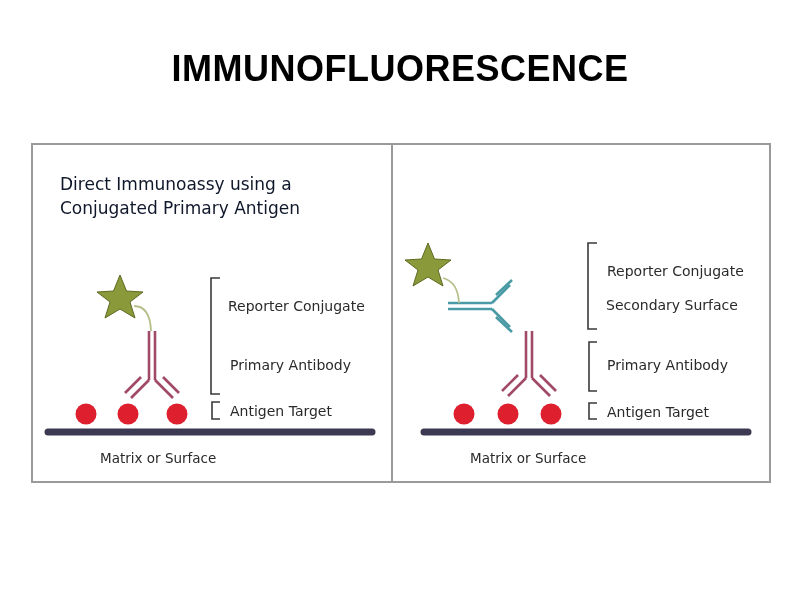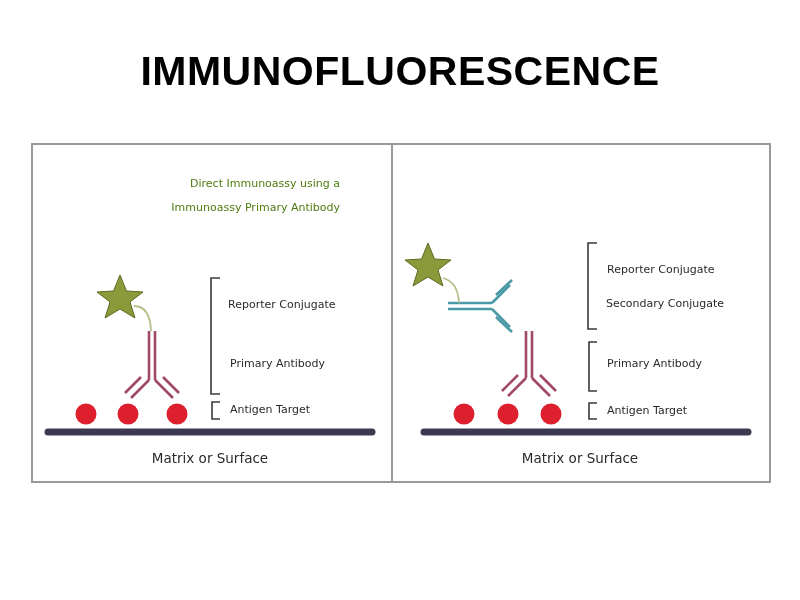--- a/index.html
+++ b/index.html
@@ -4,65 +4,65 @@
   <style>
     html, body { margin: 0; padding: 0; }
     body {
       width: 800px; height: 600px; background: #ffffff;
       position: relative; overflow: hidden;
       font-family: "DejaVu Sans", sans-serif;
     }
     .slide-title {
       position: absolute; left: 0; top: 48px; width: 800px;
       text-align: center; font-family: "Liberation Sans", sans-serif;
-      font-weight: bold; font-size: 41px; letter-spacing: 0.5px; color: #000000;
+      font-weight: bold; font-size: 36px; letter-spacing: 0.5px; color: #000000;
     }
     .figure-frame {
       position: absolute; left: 31px; top: 143px; width: 736px; height: 336px;
       border: 2px solid #9a9a9a; background: #ffffff;
     }
     .divider {
       position: absolute; left: 358px; top: 0; width: 2px; height: 336px; background: #9a9a9a;
     }
     .panel-title {
-      position: absolute; text-align: right; color: #4d7c0f;
-      font-family: "DejaVu Sans", sans-serif; font-size: 11px; line-height: 24px;
+      position: absolute; text-align: left; color: #0f172a;
+      font-family: "DejaVu Sans", sans-serif; font-size: 17px; line-height: 24px;
     }
     .label {
-      position: absolute; color: #2a2a2a; font-size: 11px; white-space: nowrap;
+      position: absolute; color: #2a2a2a; font-size: 14px; white-space: nowrap;
       font-family: "DejaVu Sans", sans-serif;
     }
     .surface-label {
-      position: absolute; color: #2a2a2a; font-size: 13.5px; text-align: center;
+      position: absolute; color: #2a2a2a; font-size: 13.5px; 
       font-family: "DejaVu Sans", sans-serif;
     }
     svg.art { position: absolute; left: 0; top: 0; width: 800px; height: 600px; pointer-events: none; }
   </style>
 </head>
 <body>
 
 <div class="slide-title">IMMUNOFLUORESCENCE</div>
 
 <div class="figure-frame">
   <div class="divider"></div>
 </div>
 
 <div class="panel-title" style="left:60px; top:172px; width:280px;">
   <div>Direct Immunoassy using a</div>
-  <div>Immunoassy Primary Antibody</div>
+  <div>Conjugated Primary Antigen</div>
 </div>
 <div class="label" style="left:228px; top:298px;">Reporter Conjugate</div>
 <div class="label" style="left:230px; top:357px;">Primary Antibody</div>
 <div class="label" style="left:230px; top:403px;">Antigen Target</div>
 <div class="surface-label" style="left:100px; top:450px; width:220px;">Matrix or Surface</div>
 
 <div class="panel-title" style="left:420px; top:172px; width:320px;">
 </div>
 <div class="label" style="left:607px; top:263px;">Reporter Conjugate</div>
-<div class="label" style="left:606px; top:297px;">Secondary Conjugate</div>
+<div class="label" style="left:606px; top:297px;">Secondary Surface</div>
 <div class="label" style="left:607px; top:357px;">Primary Antibody</div>
 <div class="label" style="left:607px; top:404px;">Antigen Target</div>
 <div class="surface-label" style="left:470px; top:450px; width:220px;">Matrix or Surface</div>
 
 <svg class="art" id="art" viewBox="0 0 800 600">
 
   <g>
 
     <line class="surface" x1="48" y1="432" x2="372" y2="432" stroke-width="7" stroke-linecap="round" stroke="#3c3a52"></line>
 

